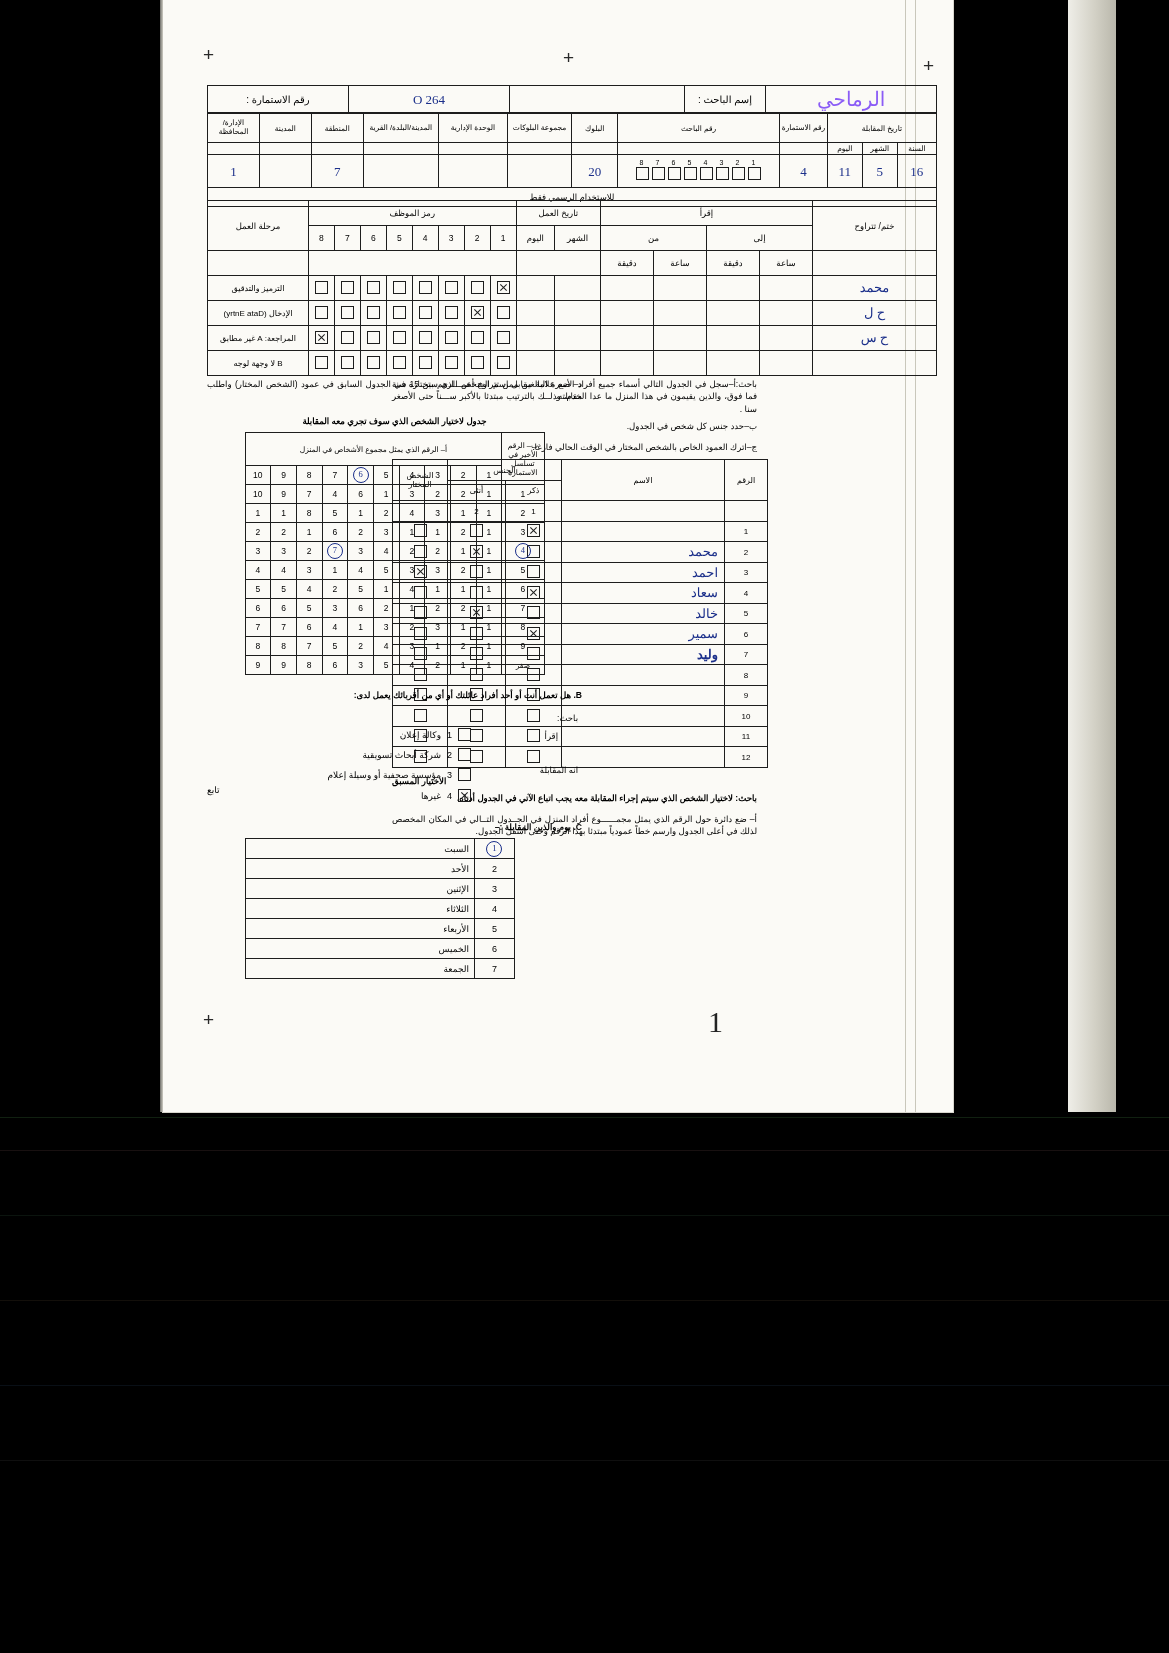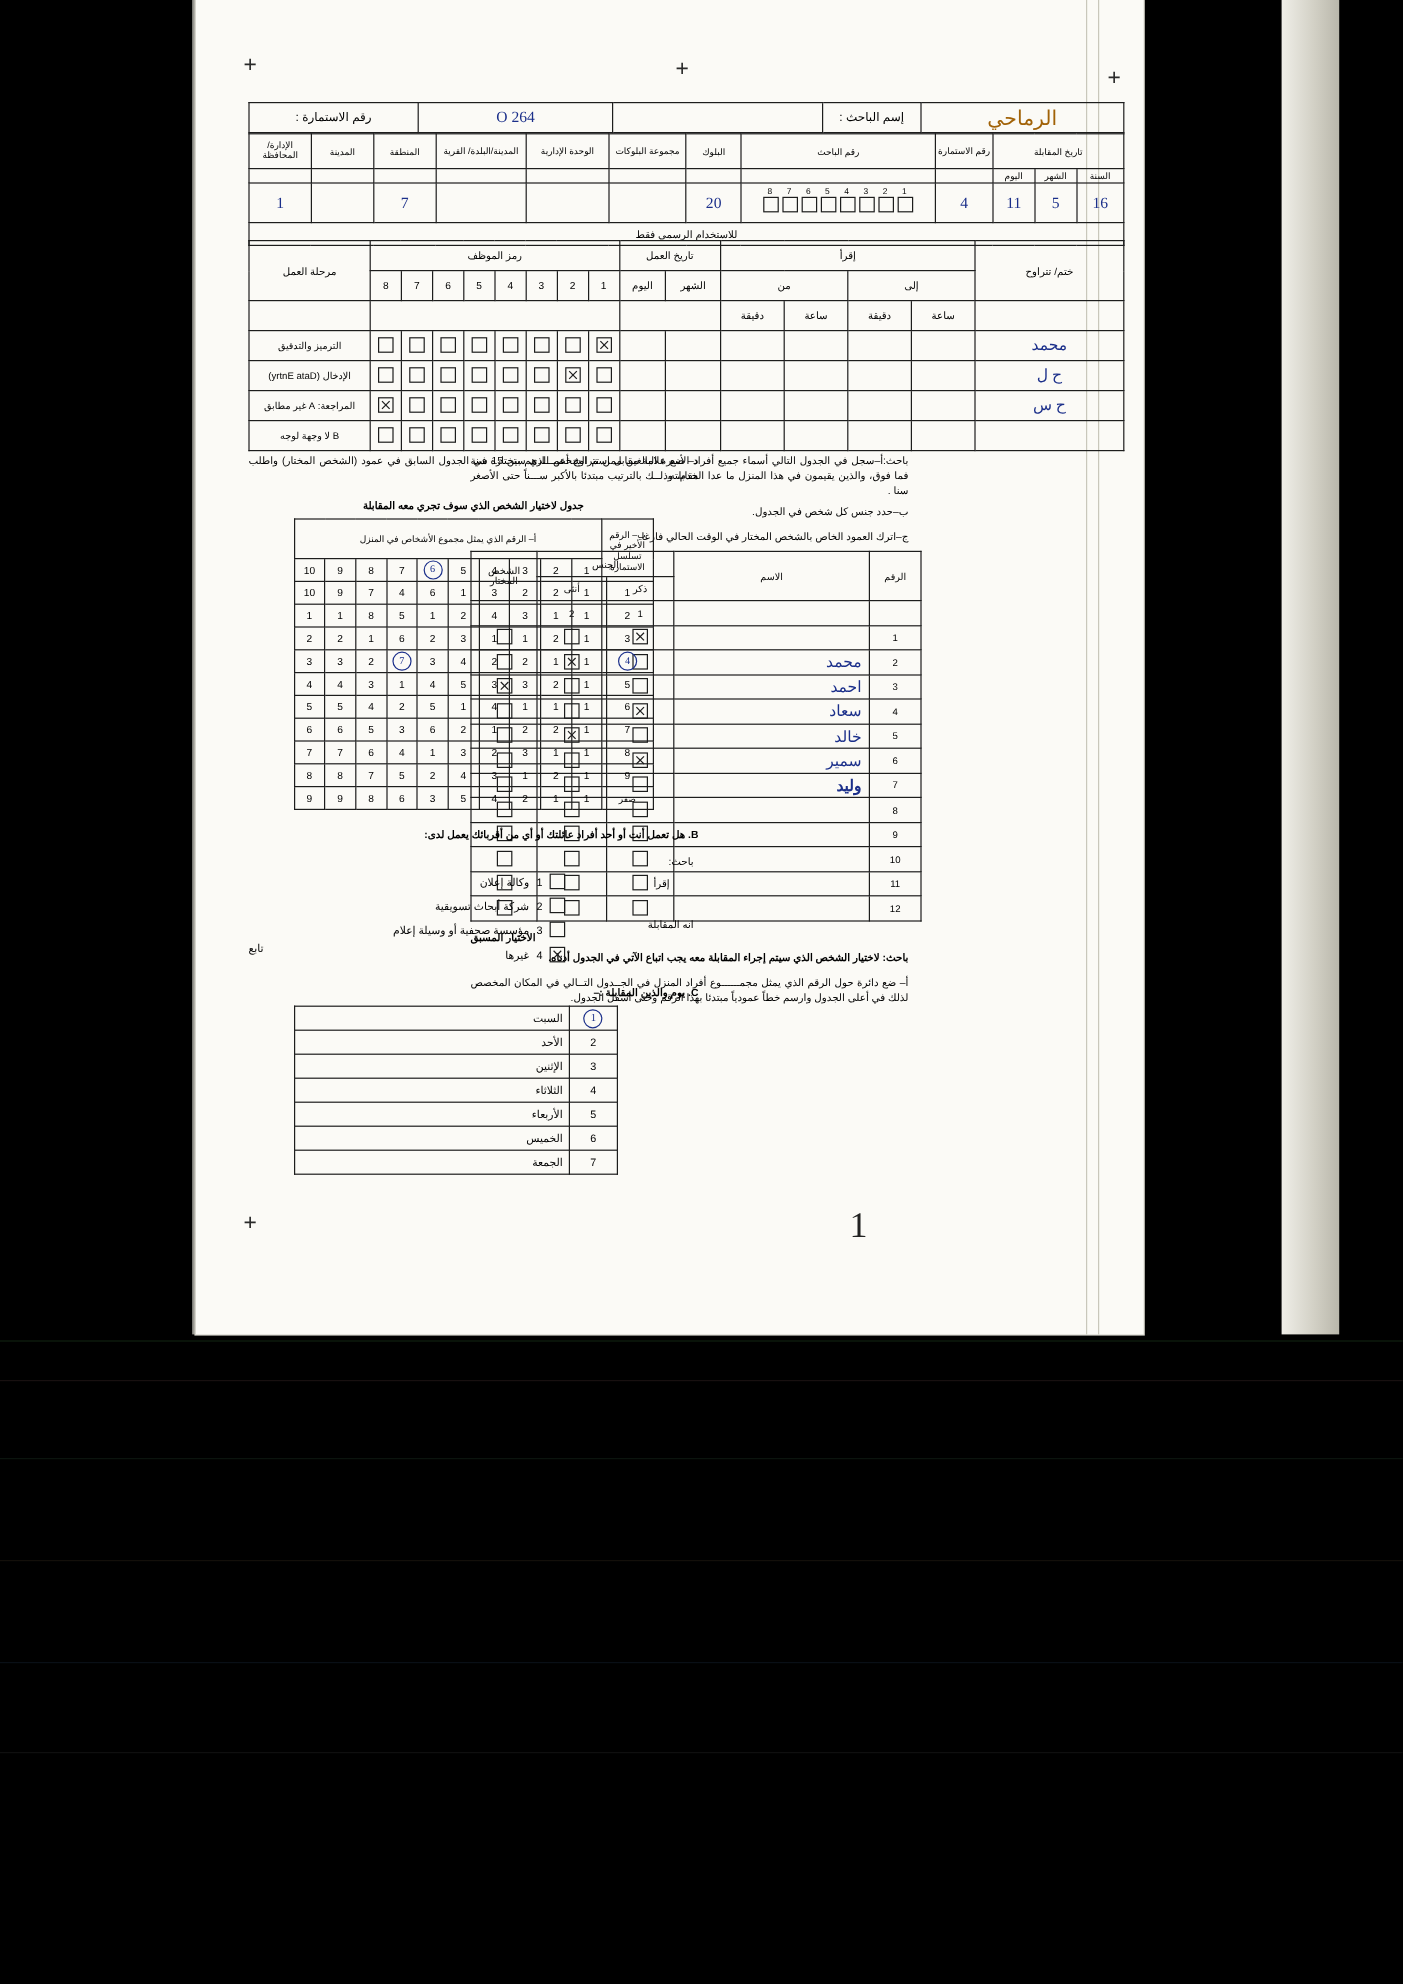--- a/index.html
+++ b/index.html
@@ -25,21 +25,21 @@
   .streak{position:absolute;left:0;width:1169px;height:1px;opacity:.55;}
 
   
   .cross{position:absolute;color:#2a2a2a;font-size:19px;line-height:19px;font-family:"Liberation Sans",sans-serif;}
 
   
   .ar{direction:rtl;unicode-bidi:bidi-override;}
 
   table{border-collapse:collapse;}
   .bx td,.bx th{border:1px solid #1d1d1d;}
-  .handw{font-family:"Liberation Serif",serif;color:#a16207;font-size:17px;}
+  .handw{font-family:"Liberation Serif",serif;color:#8b5cf6;font-size:20px;}
   .handw2{font-family:"Liberation Serif",serif;color:#1b2f8a;font-size:13px;}
   .sqrow{display:flex;flex-direction:row-reverse;gap:3px;justify-content:center;align-items:flex-end;}
   .sq{width:11px;height:11px;border:1px solid #1d1d1d;display:inline-block;}
   .sqlab{font-size:7px;text-align:center;width:11px;}
 
   
   .office{position:absolute;left:44px;top:200px;width:730px;}
   .office td{font-size:8.5px;text-align:center;padding:1px 2px;height:22px;}
 
   

